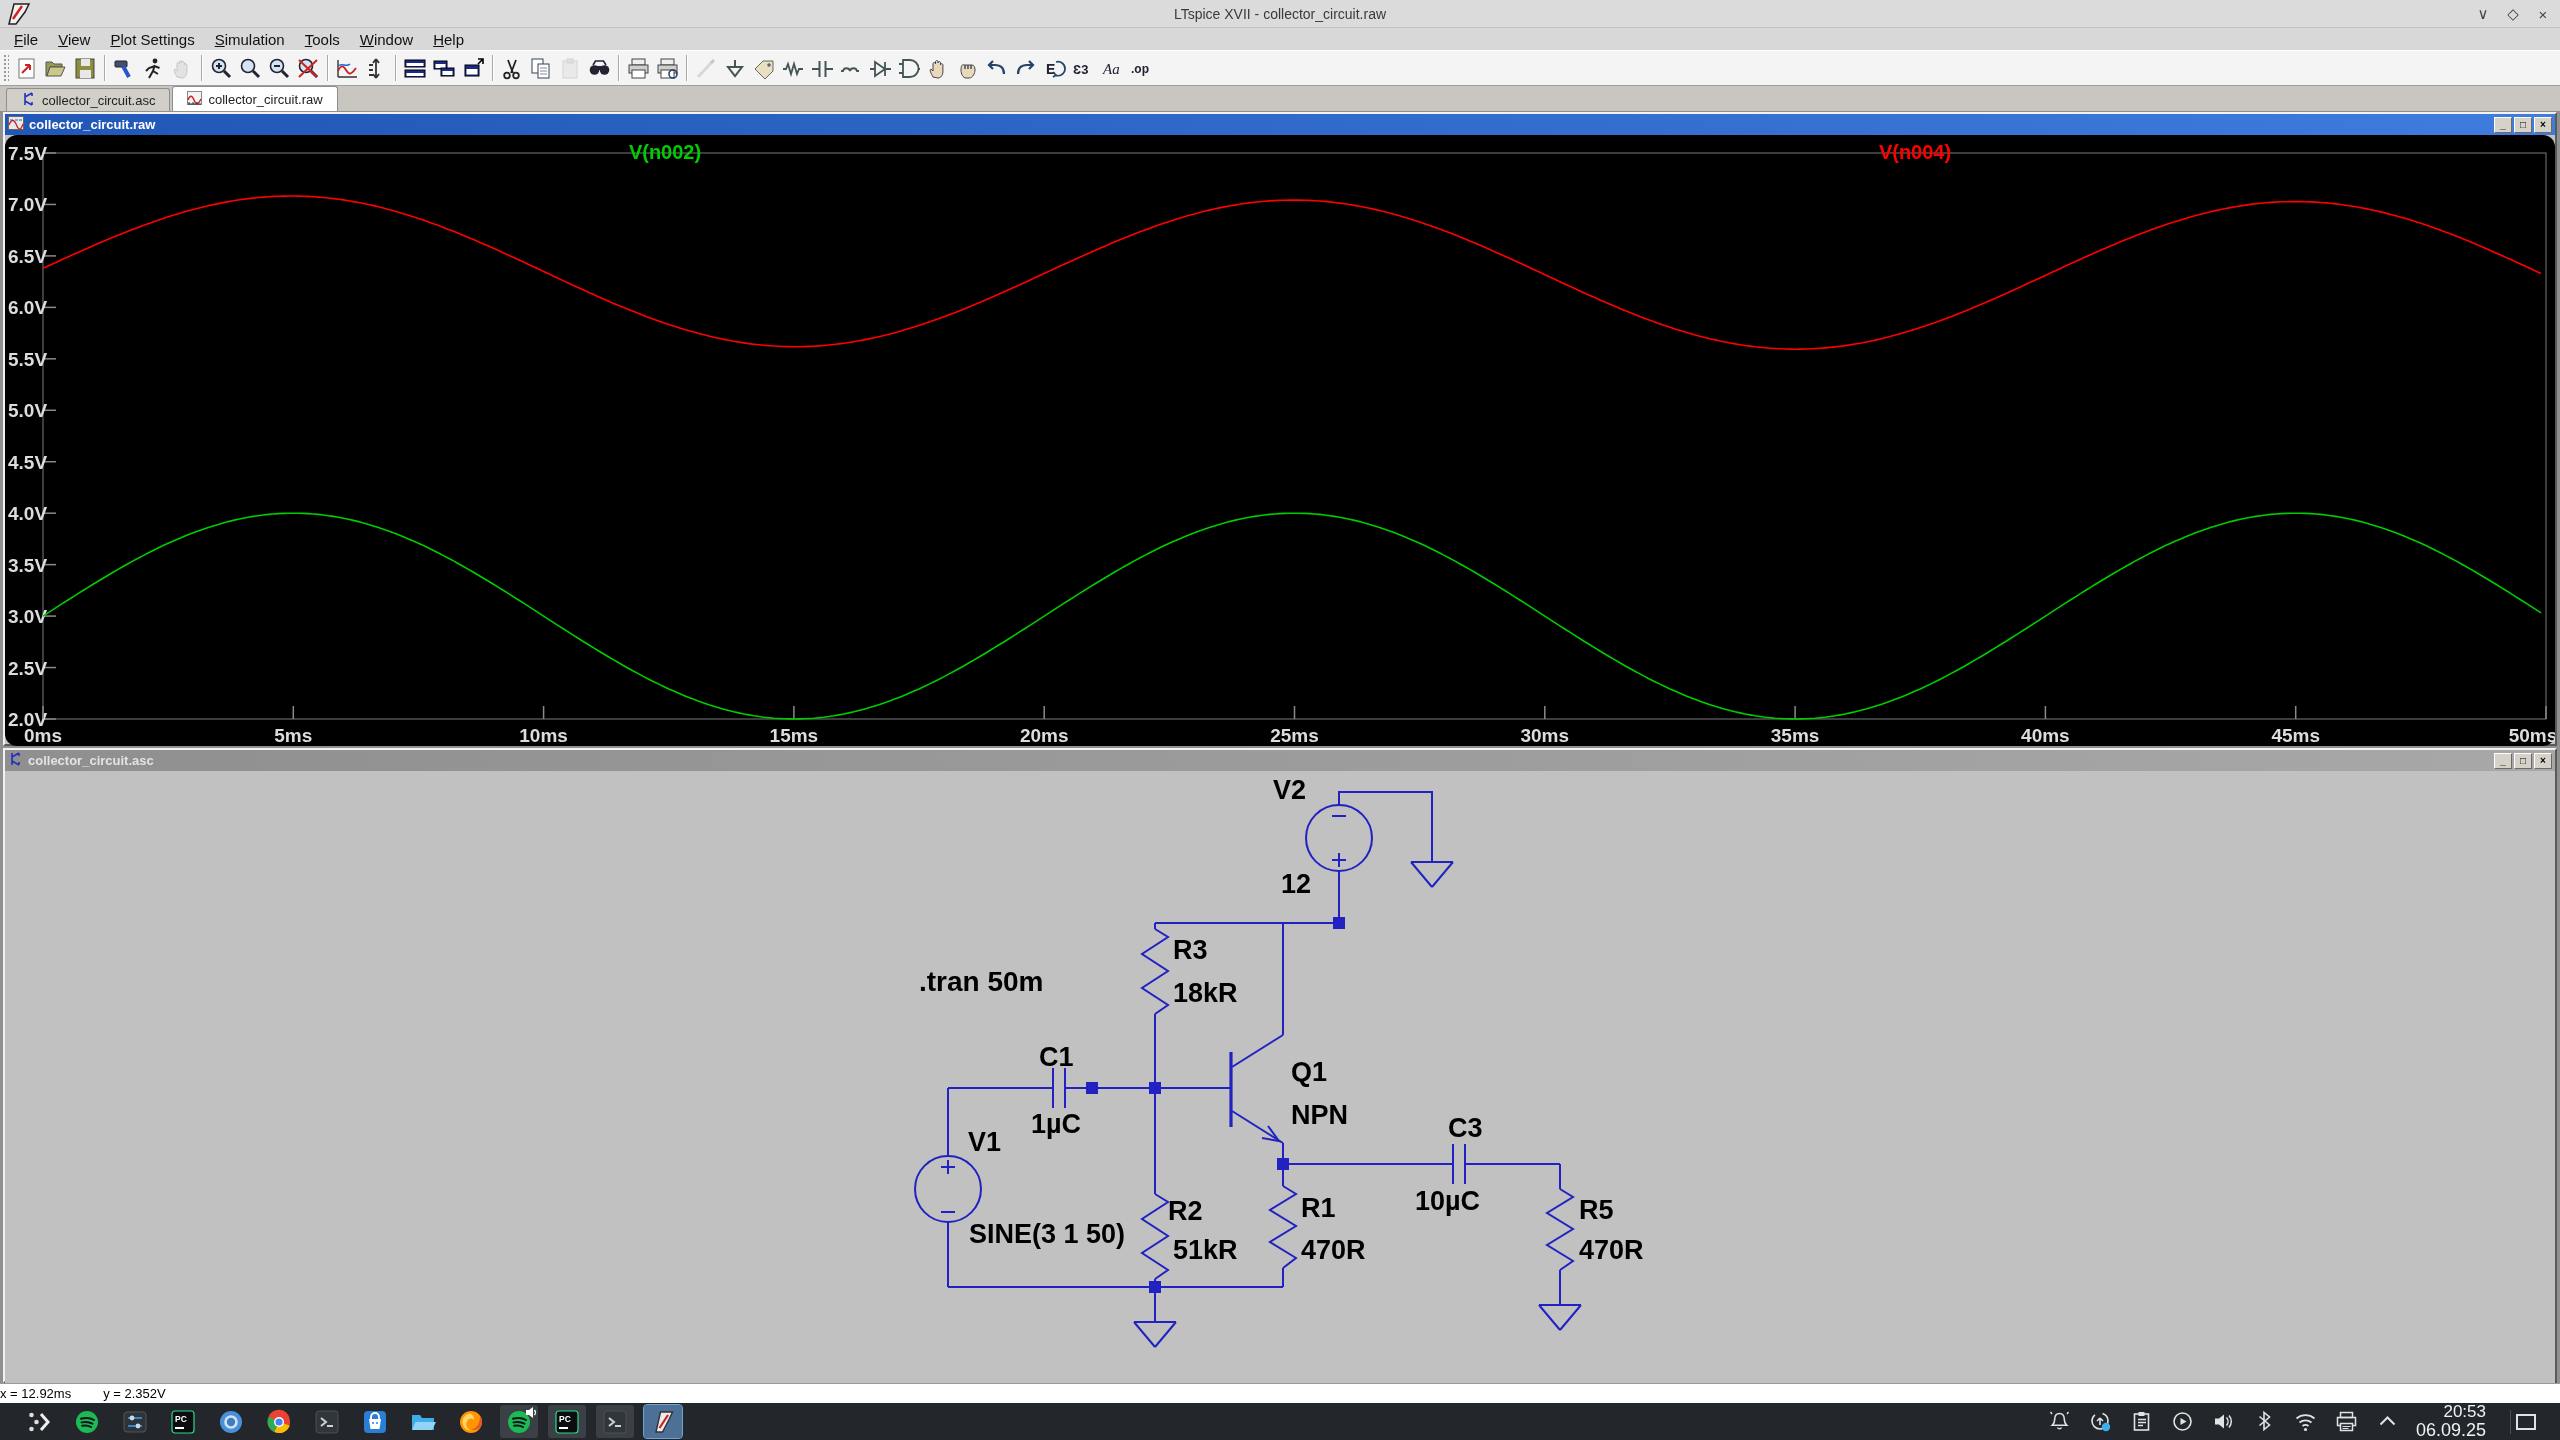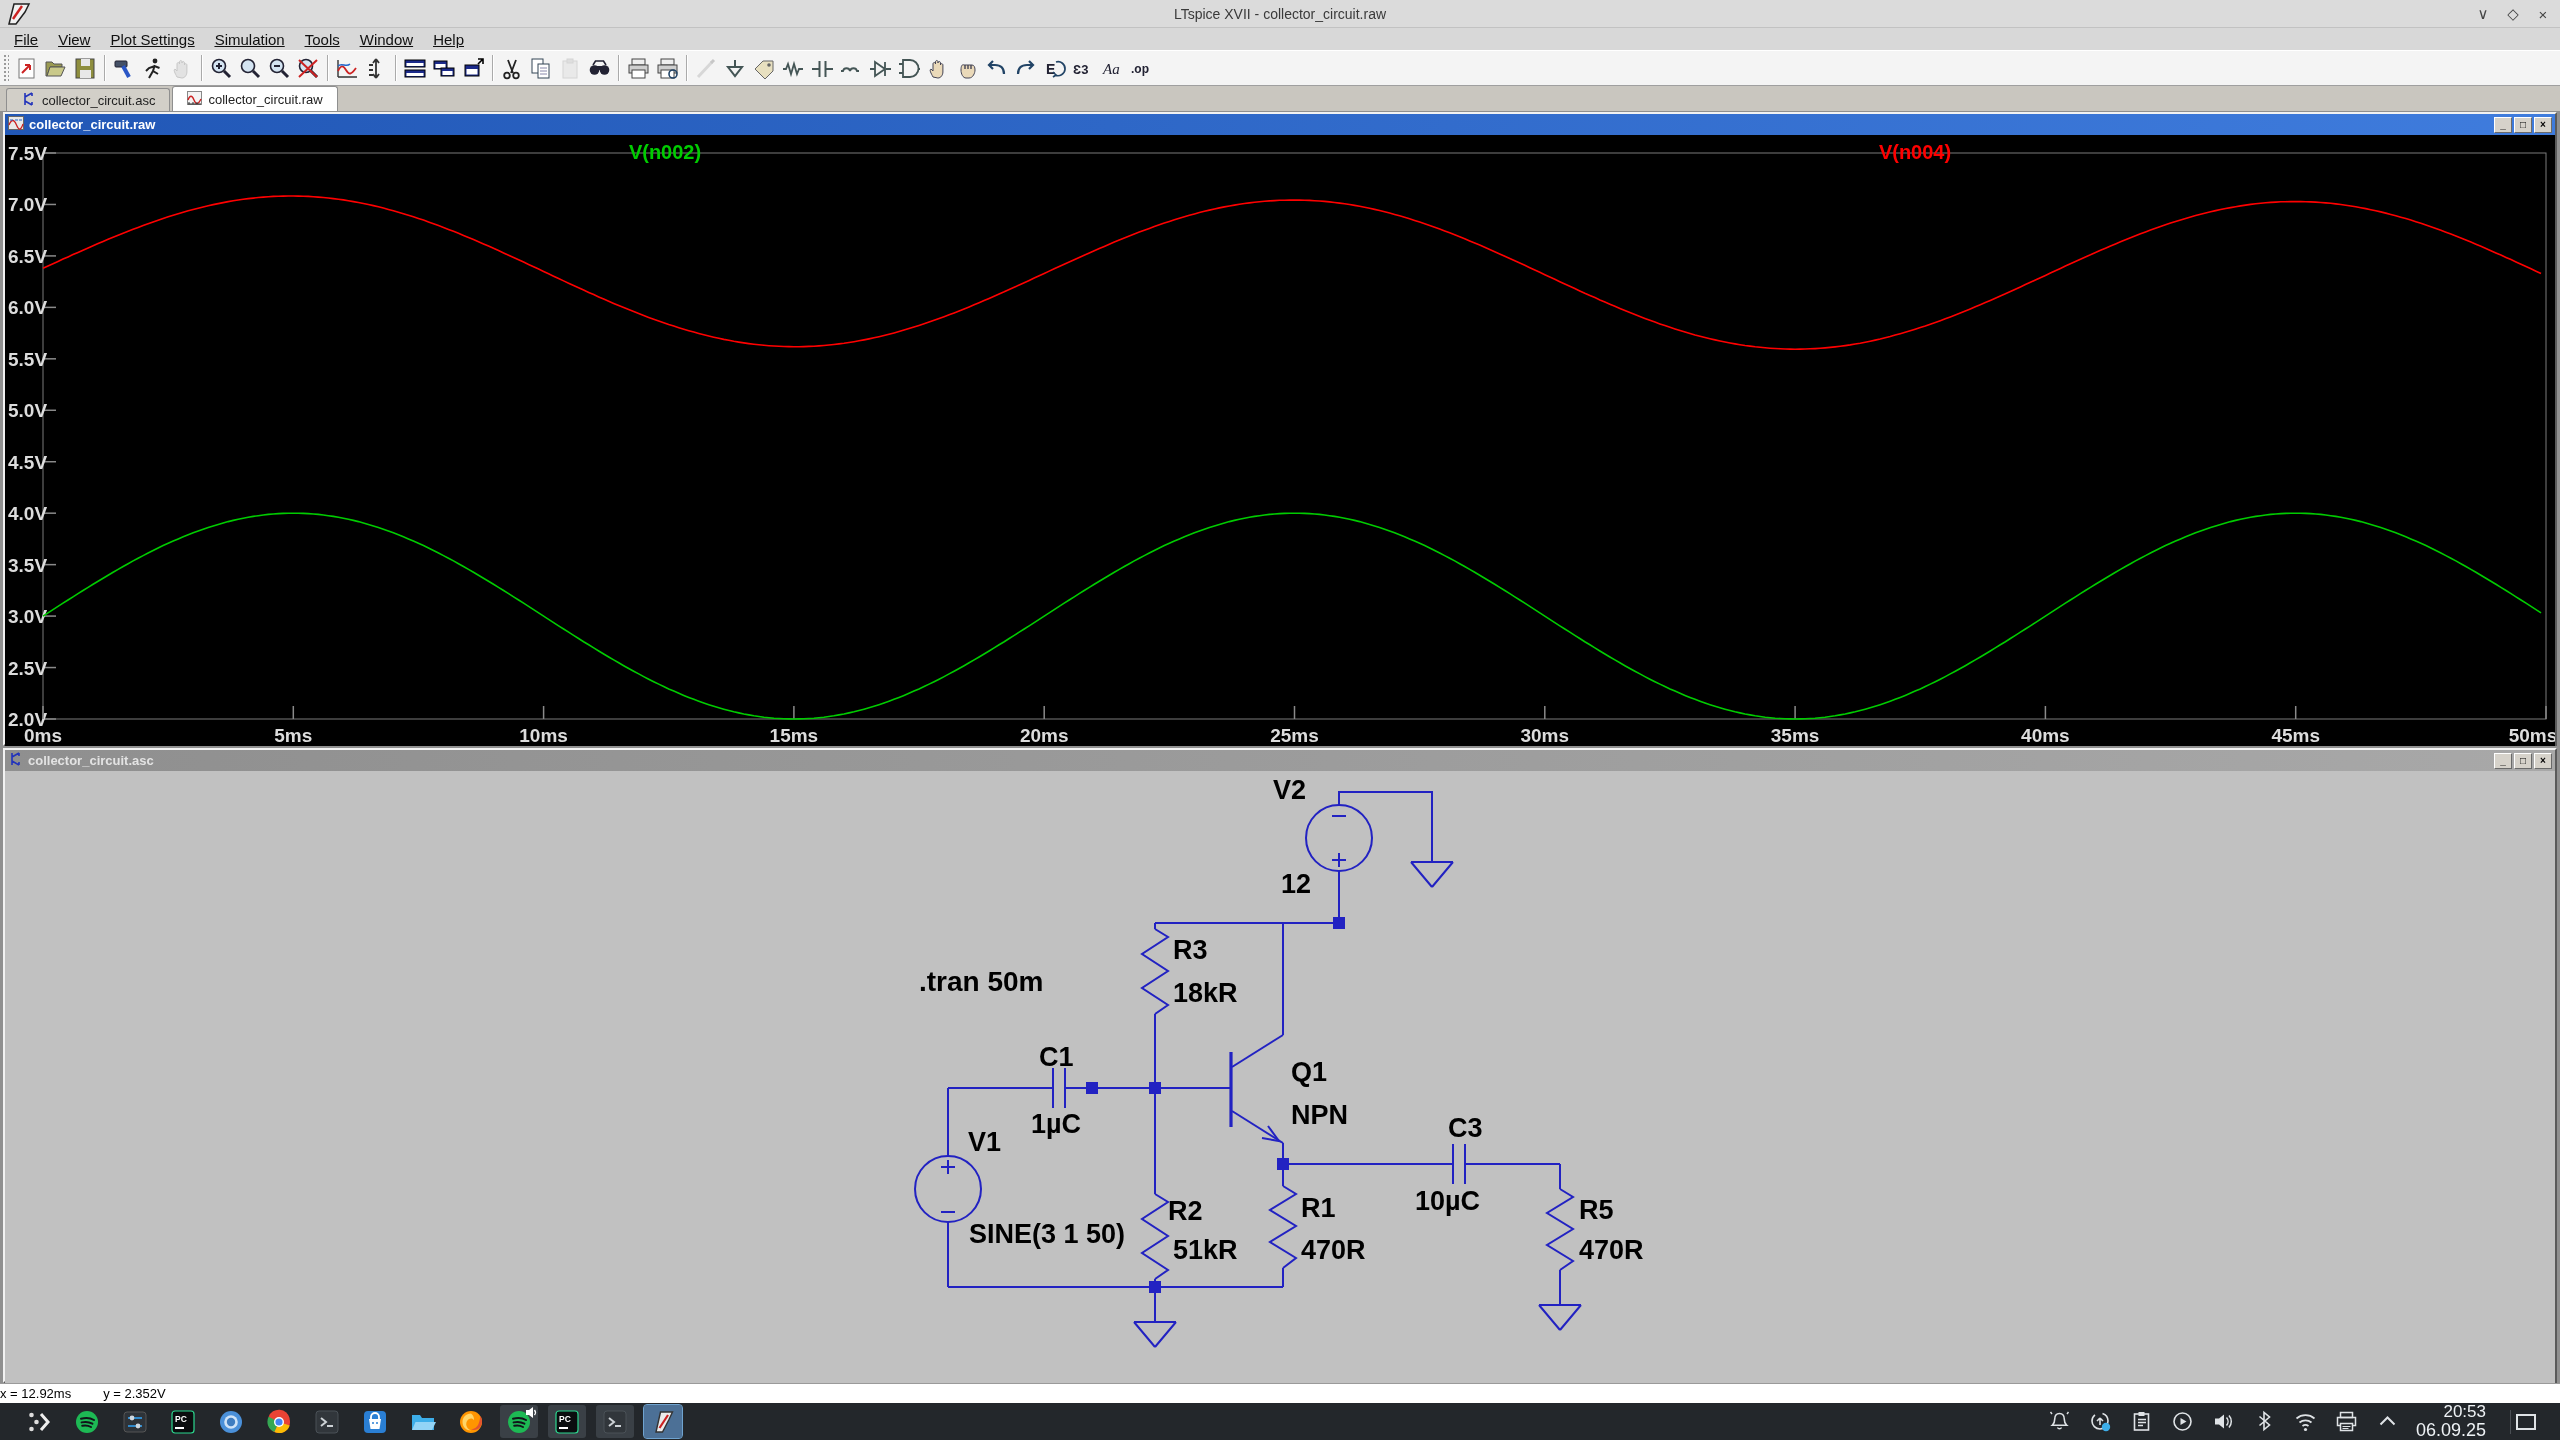--- a/index.html
+++ b/index.html
@@ -8,21 +8,21 @@
 
   
   #titlebar { position:absolute; left:0; top:0; width:2560px; height:28px; background:#dbdbdb;
     display:flex; align-items:center; border-bottom:1px solid #c2c2c2; }
   #app-logo { position:absolute; left:6px; top:2px; }
   #window-title { position:absolute; left:0; right:0; text-align:center; font-size:14px; color:#3a3a3a; }
   #sys-controls { position:absolute; right:8px; top:0; height:28px; display:flex; align-items:center; gap:12px; }
   #sys-controls span { font-size:15px; color:#444; width:18px; text-align:center; cursor:default; }
 
   #menubar { position:absolute; left:0; top:28px; width:2560px; height:22px; background:#d8d8d8;
-    display:flex; align-items:center; padding-left:4px; font-size:15px; color:#111;text-decoration:underline; }
+    display:flex; align-items:center; padding-left:4px; font-size:15px; color:#111; }
   #menubar .menu-item { padding:1px 10px; }
 
   #toolbar { position:absolute; left:0; top:50px; width:2560px; height:36px; background:#f4f4f4;
     border-top:1px solid #ffffff; border-bottom:1px solid #9f9f9f; display:flex; align-items:center; padding-left:3px; }
   .tb-handle { width:6px; height:28px; margin-right:4px;
     background-image:radial-gradient(#9a9a9a 1px, transparent 1.2px); background-size:4px 4px; }
   .tb-btn { width:29px; height:28px; display:flex; align-items:center; justify-content:center; border:1px solid transparent; }
   .tb-btn.disabled { filter:grayscale(1) opacity(.42); }
   .tb-sep { width:2px; height:26px; margin:0 4px; border-left:1px solid #aaa; border-right:1px solid #fff; }
 
@@ -37,21 +37,21 @@
   .mdiwin { position:absolute; border:2px solid; border-color:#f2f2f2 #5a5a5a #5a5a5a #f2f2f2; background:#c1c1c1; }
   #wavewin  { left:3px; top:0px;  width:2554px; height:634px; }
   #schwin   { left:3px; top:636px; width:2554px; height:635px; }
   .wintitle { height:21px; display:flex; align-items:center; gap:5px; padding:0 3px; font-size:13px; font-weight:bold; }
   .wintitle.active { background:linear-gradient(90deg,#2157b6,#3f7cdd); color:#fff; }
   .wintitle.inactive { background:linear-gradient(90deg,#8f8f8f,#a8a8a8); color:#e3e3e3; }
   .winbtns { margin-left:auto; display:flex; gap:2px; }
   .winbtn { width:18px; height:16px; background:#d6d2ca; border:1px solid; border-color:#fff #6a6a6a #6a6a6a #fff;
     font-size:10px; font-weight:bold; color:#000; display:flex; align-items:center; justify-content:center; line-height:1; }
 
-  #plot { position:relative; width:2550px; height:611px; background:#000; }
+  #plot { position:relative; width:2550px; height:611px; background:#000;border-radius:12px; }
   #plotsvg { position:absolute; left:0; top:0; }
 
   #schcanvas { position:relative; width:2550px; height:612px; background:#c1c1c1; }
   #schsvg { position:absolute; left:0; top:0; }
   .wire { stroke:#2222c2; stroke-width:2; fill:none; }
   .wire3 { stroke:#2222c2; stroke-width:3.2; fill:none; }
   .junction { fill:#2222c2; }
   .schlabel { font-family:"Liberation Sans",sans-serif; font-size:27px; font-weight:bold; fill:#000; }
   .schdirective { font-family:"Liberation Sans",sans-serif; font-size:28px; font-weight:bold; fill:#000; }
 

